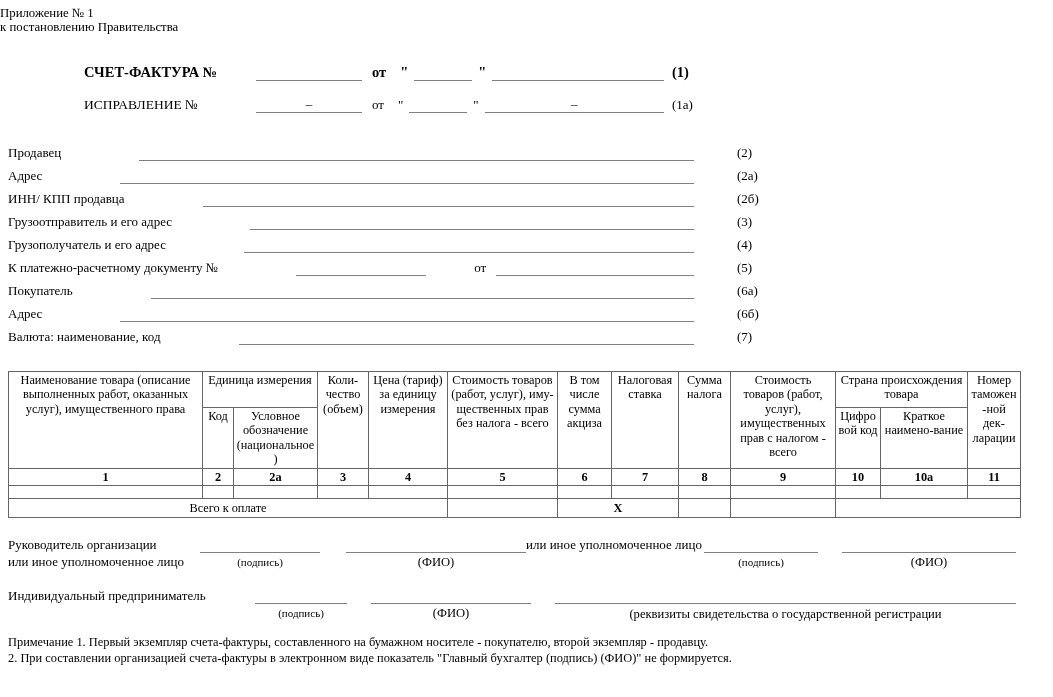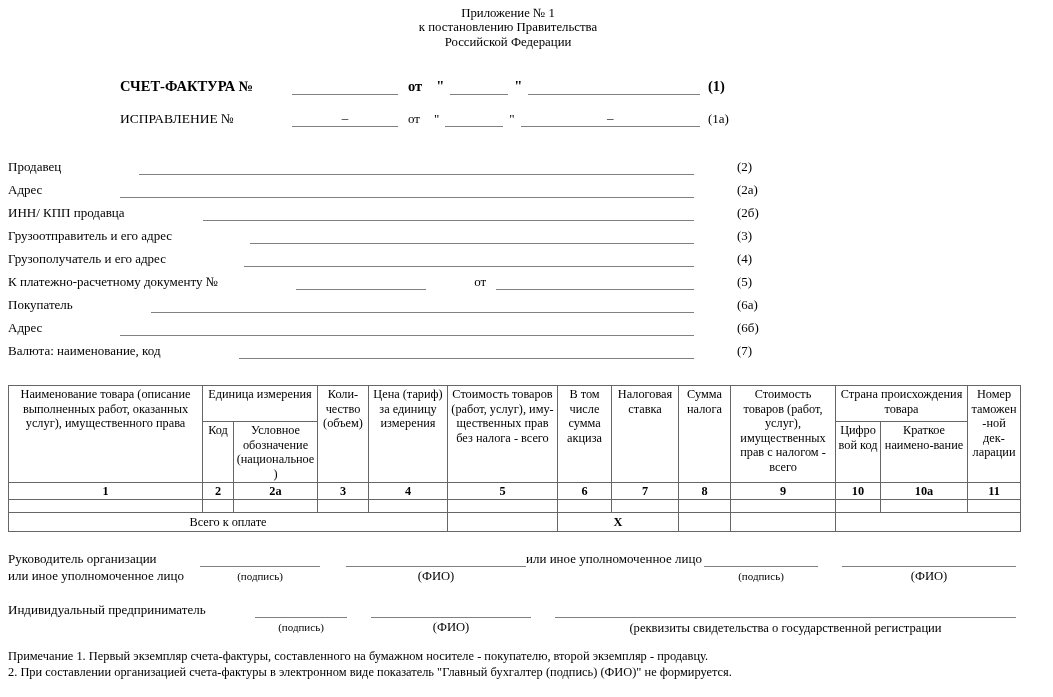--- a/index.html
+++ b/index.html
@@ -3,23 +3,23 @@
 <meta charset="utf-8">
 <style>
   * { margin:0; padding:0; box-sizing:border-box; }
   html,body { background:#fff; }
   .page {
     position:relative; width:1053px; height:697px; background:#fff;
     font-family:"Liberation Serif","DejaVu Serif",serif;
     font-size:13px; color:#000; overflow:hidden;
   }
   
-  .annex { margin:6px 37px 0 0; text-align:center; line-height:1.13; font-size:12.8px; }
-  
-  .title-block { margin:26px 0 0 120px; width:618px; }
+  .annex { margin:6px 37px 0 0; text-align:left; line-height:1.13; font-size:12.8px; }
+  
+  .title-block { margin:26px 0 0 84px; width:618px; }
   .title-row { display:flex; align-items:flex-end; height:20px; margin-bottom:12px; }
   .t-label { width:172px; white-space:nowrap; }
   .t-bold { font-weight:bold; font-size:14.5px; }
   .t-reg { font-size:13.5px; }
   .blank { border-bottom:1px solid #808080; text-align:center; height:18px; line-height:18px; }
   .b1 { width:106px; }
   .b2 { width:58px; }
   .b3 { flex:1; }
   .t-ot { padding:0 8px 0 10px; }
   .t-q { padding:0 6px; }
@@ -72,21 +72,20 @@
   .notes { margin:12px 0 0 8px; font-size:12.4px; line-height:1.3; }
 </style>
 </head>
 <body>
 
 <div class="page">
 
   <div class="annex">
     <div>Приложение № 1</div>
     <div>к постановлению Правительства</div>
-    <div>Российской Федерации</div>
   </div>
 
   <div class="title-block">
     <div class="title-row">
       <span class="t-label t-bold">СЧЕТ-ФАКТУРА №</span>
       <span class="blank b1"></span>
       <span class="t-ot t-bold">от</span>
       <span class="t-q t-bold">"</span>
       <span class="blank b2"></span>
       <span class="t-q t-bold">"</span>

